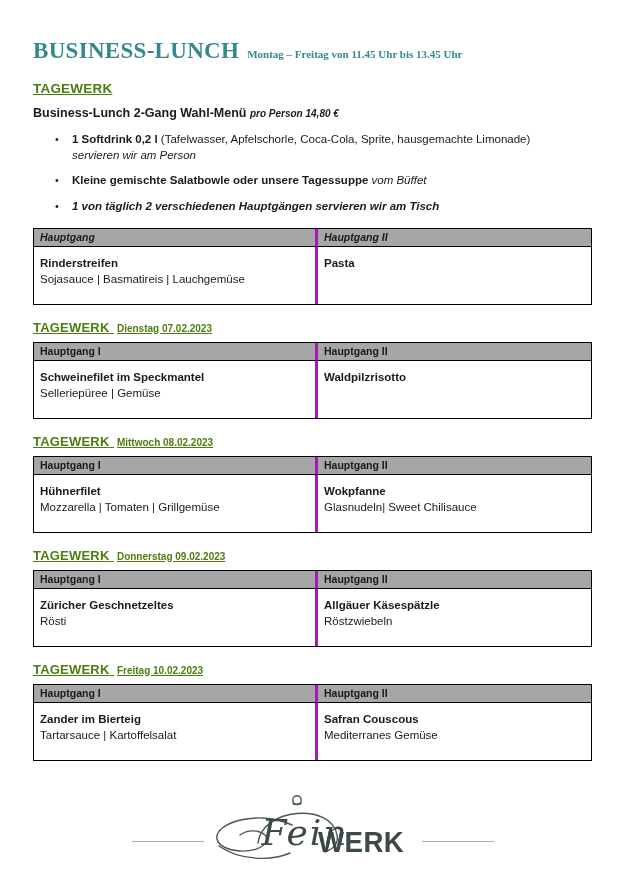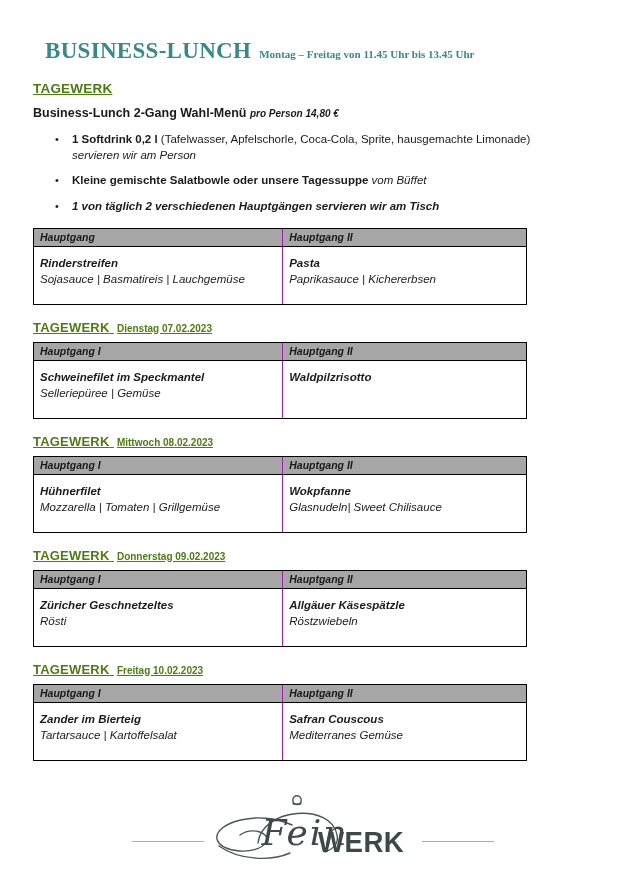--- a/index.html
+++ b/index.html
@@ -5,21 +5,21 @@
   html,body{margin:0;padding:0;background:#e8e8e8;}
   .page{
     width:625px;height:892px;margin:0 auto;background:#ffffff;
     font-family:"Liberation Sans",sans-serif;color:#1a1a1a;
     box-sizing:border-box;padding:38px 33px 0 33px;overflow:hidden;position:relative;
   }
   
   .title-row{display:flex;align-items:baseline;gap:8px;}
   .doc-title{
     font-family:"Liberation Serif",serif;font-weight:bold;font-size:23px;
-    color:#35898E;letter-spacing:.3px;margin-left:12px;
+    color:#35898E;letter-spacing:.3px;
   }
   .doc-subtitle{
     font-family:"Liberation Serif",serif;font-weight:bold;font-size:11px;color:#35898E;
   }
   
   .intro-heading{margin-top:15px;}
   .teal-underline{color:#4d7c0f;font-weight:bold;text-decoration:underline;}
   .intro-heading .big{font-size:13.5px;letter-spacing:.2px;}
   .menu-line{margin-top:9px;font-size:12.5px;}
   .menu-bold{font-weight:bold;}
@@ -28,28 +28,28 @@
   .bullets li{position:relative;padding-left:39px;margin-bottom:10px;font-size:11.5px;line-height:1.36;}
   .dot{position:absolute;left:22px;top:0;font-size:11px;}
   .b-bold{font-weight:bold;}
   .b-italic{font-style:italic;}
   .b-bold-italic{font-weight:bold;font-style:italic;}
   
   .section{margin-top:13px;}
   .sec-head{margin-bottom:6px;}
   .sec-label{font-size:13px;letter-spacing:.2px;}
   .sec-date{font-size:10px;margin-left:3px;}
-  .menu-table{border:1px solid #000;width:494px;box-sizing:border-box;}
+  .menu-table{border:1px solid #000;width:559px;box-sizing:border-box;}
   .t-row{display:flex;}
   .t-head{background:#A6A6A6;border-bottom:1px solid #000;}
   .t-head .cell{font-weight:bold;font-size:10.5px;padding:2px 6px 3px 6px;}
   .t-head.italic .cell{font-style:italic;}
-  .cell{box-sizing:border-box;font-style:italic;}
+  .cell{box-sizing:border-box;}
   .c1{width:50.45%;}
-  .c2{width:49.55%;border-left:1px solid #a21caf;}
+  .c2{width:49.55%;border-left:3px solid #a21caf;}
   .t-body .cell{min-height:57px;padding:8px 6px 6px 6px;font-size:11.5px;line-height:1.4;}
   .dish-title{font-weight:bold;}
   .dish-desc{}
   
   .footer-logo{margin-top:30px;display:flex;align-items:center;justify-content:center;}
   .rule{width:72px;height:1px;background:#a7adad;transform:translateY(14px);}
   .logo-center{position:relative;width:214px;height:74px;margin:0 2px;}
   .cloche-svg{position:absolute;left:0;top:0;width:214px;height:74px;}
   .logo-script{
     position:absolute;left:56px;bottom:12px;
@@ -105,21 +105,20 @@
         <div class="cell c1">Hauptgang</div>
         <div class="cell c2">Hauptgang II</div>
       </div>
       <div class="t-row t-body">
         <div class="cell c1">
           <div class="dish-title">Rinderstreifen</div>
           <div class="dish-desc">Sojasauce | Basmatireis | Lauchgemüse</div>
         </div>
         <div class="cell c2">
           <div class="dish-title">Pasta</div>
-          <div class="dish-desc">Paprikasauce | Kichererbsen</div>
         </div>
       </div>
     </div>
   </div>
 
   <div class="section">
     <div class="sec-head teal-underline">
       <span class="sec-label">TAGEWERK</span>
       <span class="sec-date">Dienstag 07.02.2023</span>
     </div>

